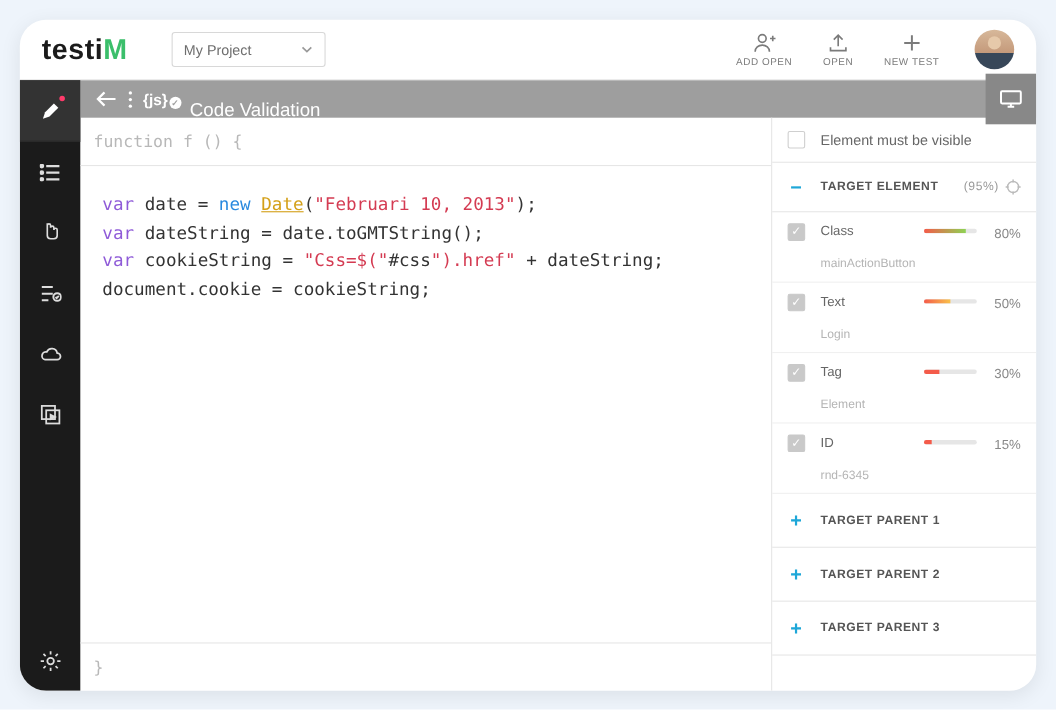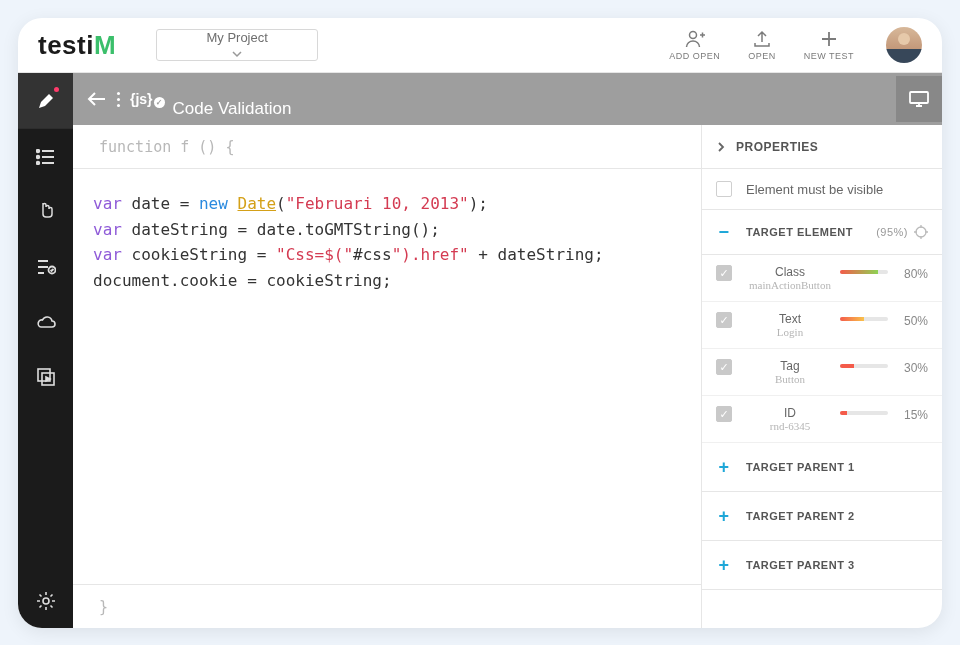--- a/index.html
+++ b/index.html
@@ -32,30 +32,29 @@
 .logo {
   font-size: 26px;
   font-weight: 700;
   letter-spacing: 0.5px;
   color: #1b1b1b;
 }
 .logo .accent { color: #3bbf6b; }
 .project-select {
   margin-left: 40px;
   height: 32px;
-  width: 162px;
+  width: 140px;
   border: 1px solid #d8d8d8;
   border-radius: 3px;
   display: flex;
   align-items: center;
   padding: 0 10px;
   font-size: 13px;
   color: #6e6e6e;
   justify-content: space-between;
-  flex-direction: column;
 }
 .topbar-spacer { flex: 1; }
 .topbtn {
   display: flex;
   flex-direction: column;
   align-items: center;
   margin: 0 14px;
   color: #7b7b7b;
   font-size: 9px;
   letter-spacing: 0.5px;
@@ -85,21 +84,21 @@
 .side-cell {
   width:55px; height:55px; display:flex; align-items:center; justify-content:center;
   color:#d0d0d0; position:relative;
 }
 .side-cell.active { background:#333; }
 .side-cell .dot { position:absolute; top:14px; right:14px; width:5px; height:5px; border-radius:50%; background:#ff3b6b;}
 .side-spacer{ flex:1; }
 .side-divider{ width:100%; height:1px; background:#2d2d2d; }
 
 .strip {
-  height: 52px;
+  height: 34px;
   background: #9e9e9e;
   display:flex; align-items:center; color:#fff;
   padding:15px 14px;
 }
 .strip .back { margin-right:10px; display:flex; }
 .strip .dots { margin-right:10px; display:flex; flex-direction:column; gap:3px;}
 .strip .dots span{ width:3px; height:3px; border-radius:50%; background:#fff;}
 .strip .jsbadge { font-weight:600; font-size:14px; margin-right:8px; display:flex; align-items:center;}
 .strip .jsbadge .chk{
   display:inline-flex; width:11px; height:11px; border-radius:50%; background:#fff; color:#9e9e9e;
@@ -112,21 +111,21 @@
   display:flex; align-items:center; justify-content:center;
 }
 
 .content {
   flex:1; display:flex; min-height:0;
 }
 .codecol {
   flex:1; display:flex; flex-direction:column; border-right:1px solid #e6e6e6; min-width:0;
 }
 .fnhead, .fnfoot {
-  height:44px; display:flex; align-items:center; padding:0 26px;
+  height:44px; display:flex; align-items:center; padding:0 12px;
   color:#b8b8b8; font-family: Menlo, Consolas, monospace; font-size:15px;
   border-bottom:1px solid #e6e6e6;
 }
 .fnfoot{ border-bottom:none; border-top:1px solid #e6e6e6; }
 .codebody {
   flex:1; padding:22px 20px; font-family: Menlo, Consolas, monospace; font-size:16px; line-height:1.6;
   color:#333; white-space:pre;
 }
 .kw-var{ color:#8f5bd8; }
 .kw-new{ color:#2a8adf; }
@@ -155,23 +154,23 @@
   font-size:11px; letter-spacing:0.5px; color:#555; font-weight:600;
 }
 .toggle-icon{
   width:16px; height:16px; margin-right:14px; display:flex; align-items:center; justify-content:center;
   color:#1ea7d8; font-size:18px; font-weight:700; line-height:1;
 }
 .section-head .pct{ margin-left:auto; color:#999; font-weight:400; margin-right:6px;}
 .target-item{
   display:flex; align-items:flex-start; padding:10px 14px; border-bottom:1px solid #f0f0f0;
 }
-.target-item .info{ flex:1; min-width:0;text-align:center; }
+.target-item .info{ flex:1; min-width:0; }
 .target-item .info .lbl{ font-size:12px; color:#666; }
-.target-item .info .sub{ font-size:11px; color:#b5b5b5; margin-top:0;font-family:Liberation Serif, serif;}
+.target-item .info .sub{ font-size:11px; color:#b5b5b5; margin-top:17px;}
 .target-item .bar{
   width:48px; height:4px; background:#e6e6e6; border-radius:2px; margin:5px 8px 0 6px; position:relative; overflow:hidden;
 }
 .target-item .bar .fill{ position:absolute; left:0; top:0; bottom:0; }
 .target-item .pct{ font-size:12px; color:#888; width:32px; text-align:right; margin-top:2px;}
 .collapsed-section{
   display:flex; align-items:center; padding:16px 14px; border-bottom:1px solid #e6e6e6;
   font-size:11px; letter-spacing:0.5px; color:#555; font-weight:600;
 }
 svg { display:block; }
@@ -306,28 +305,20 @@
         <div class="codecol">
           <div class="fnhead">function f () {</div>
           <div class="codebody"><span class="kw-var">var</span><span> date = </span><span class="kw-new">new </span><span class="kw-type">Date</span><span>(</span><span class="kw-str">"Februari 10, 2013"</span><span>);</span>
 <span class="kw-var">var</span><span> dateString = date.toGMTString();</span>
 <span class="kw-var">var</span><span> cookieString = </span><span class="kw-str">"Css=$("</span><span>#css</span><span class="kw-str">").href"</span><span> + dateString;</span>
 <span>document.cookie = cookieString;</span></div>
           <div class="fnfoot">}</div>
         </div>
 
         <div class="props">
-          <div class="props-head">
-            <span class="chev">
-              <svg width="10" height="10" viewBox="0 0 10 10">
-                  <path d="M3 1l4 4-4 4" stroke="#666" stroke-width="1.8" fill="none"></path>
-                </svg>
-            </span>
-            <span>PROPERTIES</span>
-          </div>
           <div class="props-row">
             <span class="chkbox"></span>
             <span>Element must be visible</span>
           </div>
           <div class="section-head">
             <span class="toggle-icon">−</span>
             <span>TARGET ELEMENT</span>
             <span class="pct">(95%)</span>
             <span>
               <svg width="14" height="14" viewBox="0 0 14 14" stroke="#bbb" stroke-width="1.3" fill="none">
@@ -356,21 +347,21 @@
                 </div>
                 <div class="bar">
                   <div class="fill" style="width:50%;background:linear-gradient(90deg,#f45b4a,#f9c14a);"></div>
                 </div>
                 <div class="pct">50%</div>
               </div>
               <div class="target-item">
                 <span class="chkbox checked"></span>
                 <div class="info">
                   <div class="lbl">Tag</div>
-                  <div class="sub">Button</div>
+                  <div class="sub">Element</div>
                 </div>
                 <div class="bar">
                   <div class="fill" style="width:30%;background:linear-gradient(90deg,#f45b4a,#f45b4a);"></div>
                 </div>
                 <div class="pct">30%</div>
               </div>
               <div class="target-item">
                 <span class="chkbox checked"></span>
                 <div class="info">
                   <div class="lbl">ID</div>

